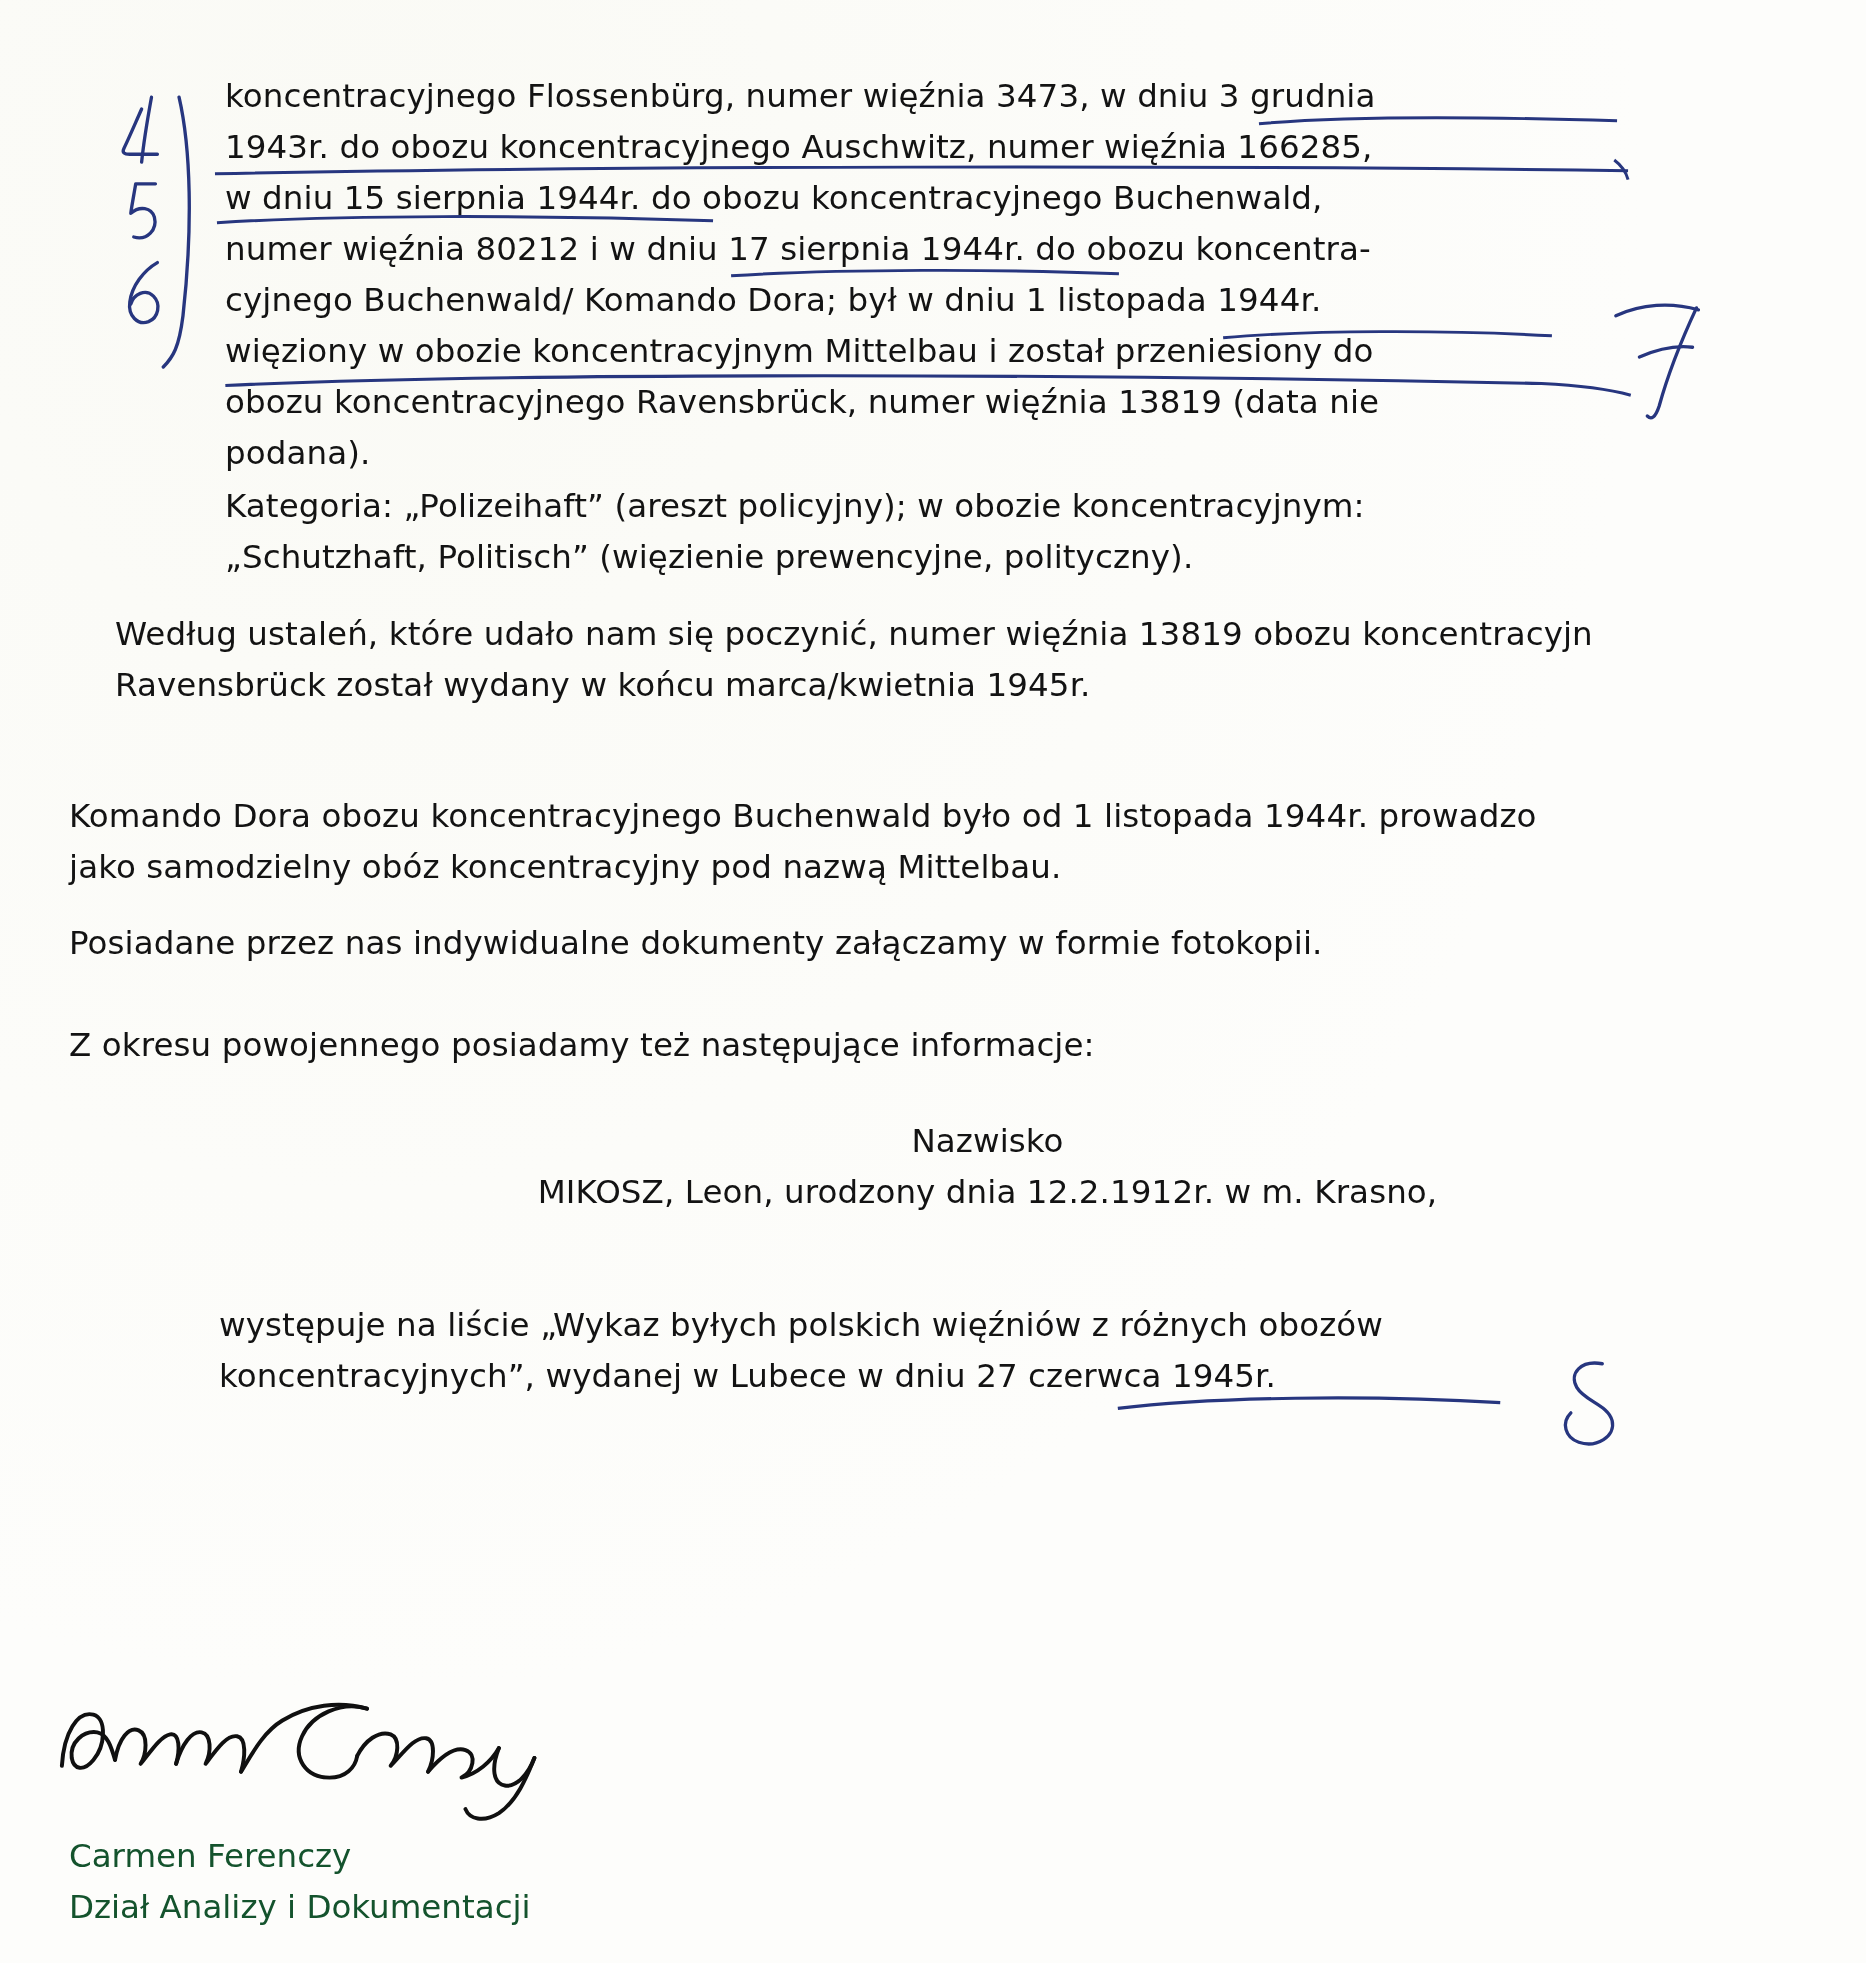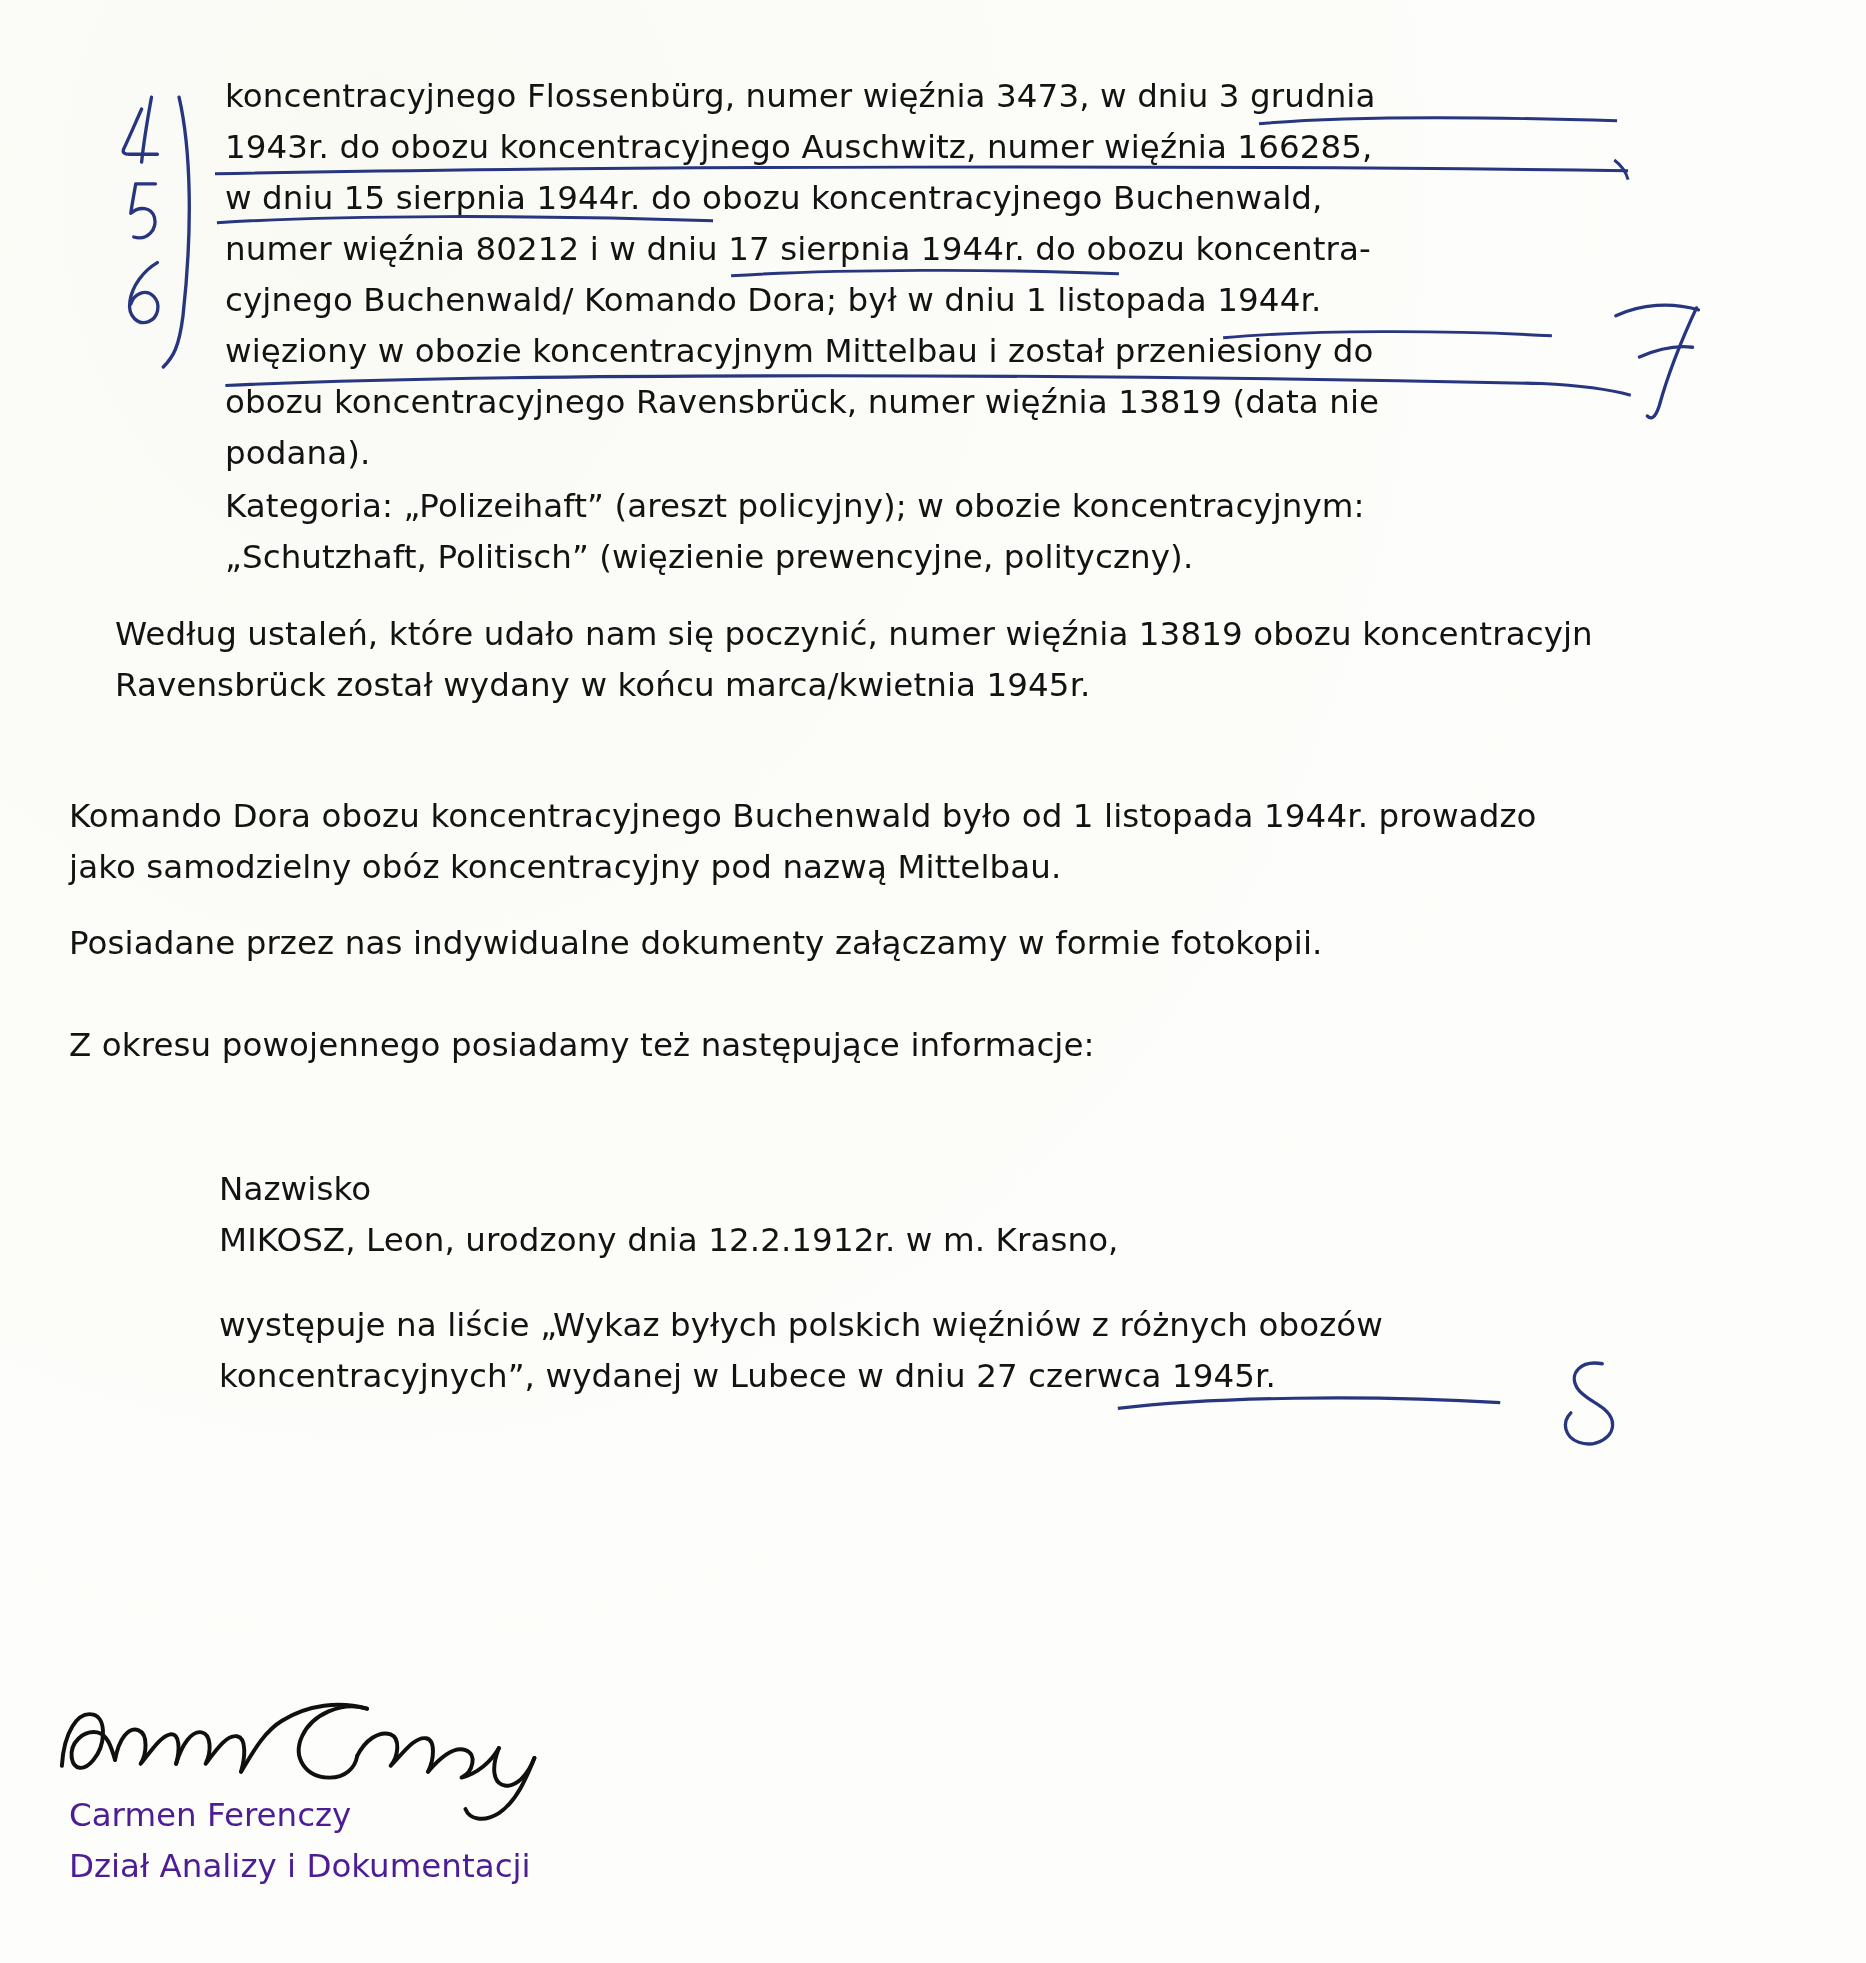--- a/index.html
+++ b/index.html
@@ -57,21 +57,22 @@
   .ink {
     position: absolute;
     pointer-events: none;
   }
   .ink svg { display: block; overflow: visible; }
 
   .sig-name {
     position: absolute;
     font-size: 32.5px;
     line-height: 49px;
-    color: #4c1d95;
+    color: #14532d;
+    margin-top: 41px;
   }
 </style>
 </head>
 <body>
 
 <div class="page">
   <div class="paper-tint"></div>
 
   <div class="doc-body">
 
@@ -90,21 +91,21 @@
     <div class="blk flush" style="top:609px;margin-left:46px;">Według ustaleń, które udało nam się poczynić, numer więźnia 13819 obozu koncentracyjn
 Ravensbrück został wydany w końcu marca/kwietnia 1945r.</div>
 
     <div class="blk flush" style="top:763px;margin-top:28px;">Komando Dora obozu koncentracyjnego Buchenwald było od 1 listopada 1944r. prowadzo
 jako samodzielny obóz koncentracyjny pod nazwą Mittelbau.</div>
 
     <div class="blk flush" style="top:1020px;">Z okresu powojennego posiadamy też następujące informacje:</div>
 
     <div class="blk flush" style="top:918px;">Posiadane przez nas indywidualne dokumenty załączamy w formie fotokopii.</div>
 
-    <div class="blk deep" style="top:1164px;">Nazwisko
+    <div class="blk deep" style="top:1116px;text-align:center;">Nazwisko
 MIKOSZ, Leon, urodzony dnia 12.2.1912r. w m. Krasno,</div>
 
     <div class="blk deep" style="top:1300px;">występuje na liście „Wykaz byłych polskich więźniów z różnych obozów
 koncentracyjnych”, wydanej w Lubece w dniu 27 czerwca 1945r.</div>
 
 
     <div class="sig-name" style="left:69px; top:1791px;">Carmen Ferenczy</div>
     <div class="sig-name" style="left:69px; top:1842px;">Dział Analizy i Dokumentacji</div>
   </div>
 

